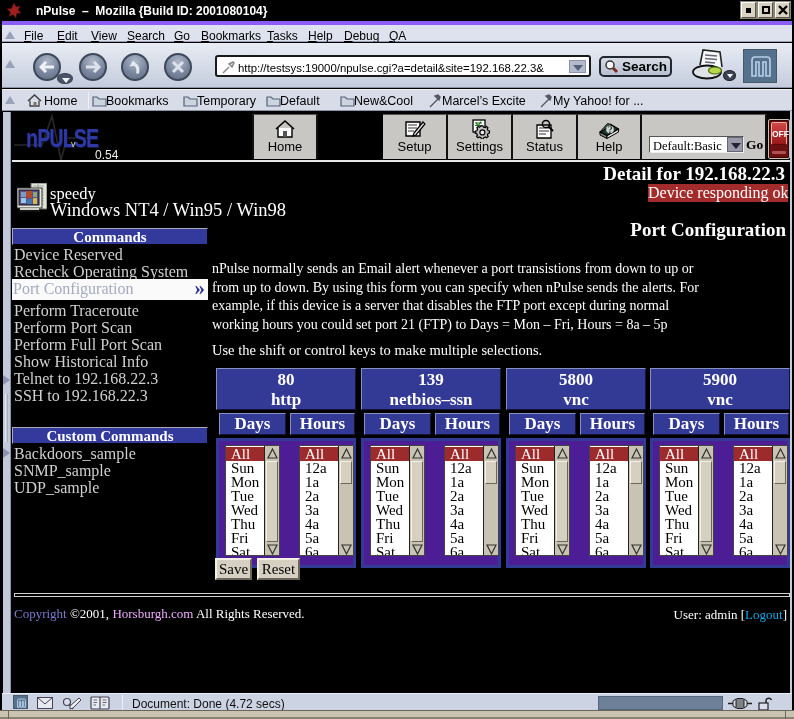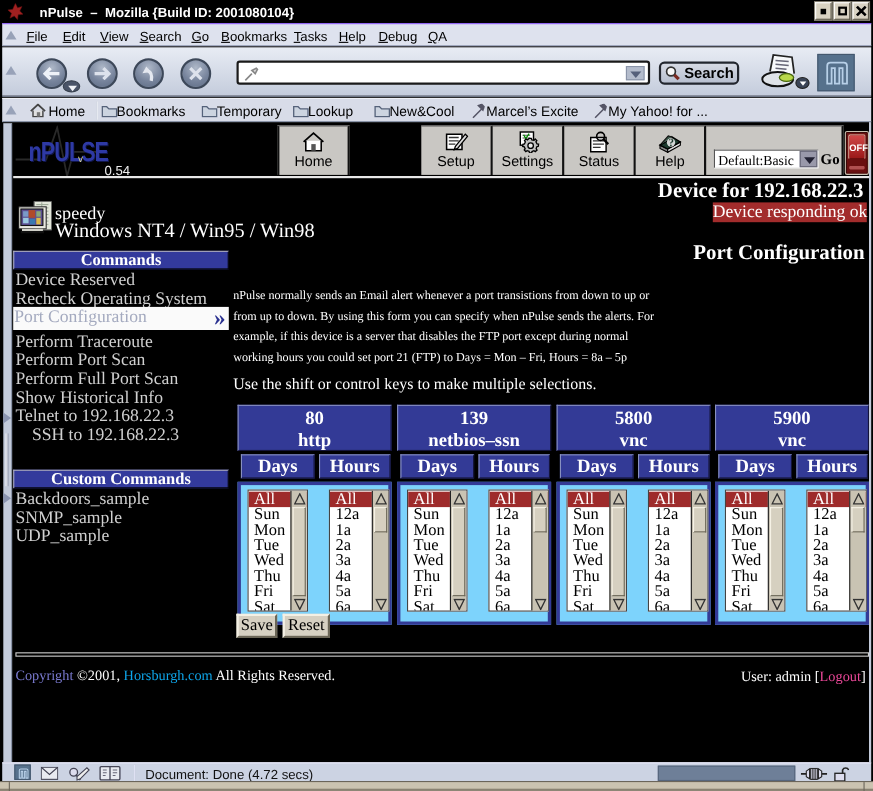--- a/index.html
+++ b/index.html
@@ -8,21 +8,21 @@
   font-family:"Liberation Sans",sans-serif;}
 .abs{position:absolute;}
 
 #titlebar{position:absolute;left:0;top:0;width:696px;height:21px;background:#000;}
 #titletxt{position:absolute;left:36px;top:4px;color:#fff;font-weight:bold;font-size:12px;}
 .winbtn{position:absolute;top:2px;width:15px;height:16px;background:#d8d2c2;border:1px solid #fff;
   border-right-color:#5a5648;border-bottom-color:#5a5648;box-shadow:0 0 0 1px #8a8678;
   display:flex;align-items:center;justify-content:center;}
 
 #menubar{position:absolute;left:2px;top:21px;width:790px;height:21px;
-  background:#dee2ee;border-bottom:1px solid #9aa2b8;border-top:1px solid #8b5cf6;}
+  background:#dee2ee;border-bottom:1px solid #9aa2b8;border-top:4px solid #8b5cf6;}
 .menuitem{position:absolute;top:4px;font-size:12px;color:#000;}
 .menuitem u{text-decoration:underline;}
 
 .grippy{position:absolute;width:0;height:0;border-left:5px solid transparent;border-right:5px solid transparent;border-bottom:8px solid #98a2b8;}
 
 #navbar{position:absolute;left:2px;top:43px;width:790px;height:45px;
   background:linear-gradient(#e8ecf4,#c4ccdc);border-bottom:1px solid #8a94a8;}
 .rnd{position:absolute;top:10px;width:28px;height:28px;border-radius:50%;
   background:radial-gradient(circle at 50% 28%,#aeb8c8,#77849c 58%,#5e6c84);
   border:2px solid #3d4859;display:flex;align-items:center;justify-content:center;}
@@ -50,21 +50,21 @@
 .sbhead{position:absolute;left:10px;width:196px;height:17px;background:#333a9c;
   border:1px solid #000;border-top-color:#aab;border-left-color:#aab;
   color:#fff;font-weight:bold;font-size:15px;text-align:center;line-height:16px;}
 .sbitem{position:absolute;left:12px;font-size:16px;color:#d0d0d0;white-space:nowrap;}
 
 .panel{position:absolute;top:368px;width:140px;}
 .phead{position:absolute;left:0;top:0;width:140px;height:42px;background:#333a96;border:1px solid #8890c0;border-right-color:#14143a;border-bottom-color:#14143a;
   text-align:center;color:#fff;font-weight:bold;font-size:17px;line-height:19.5px;padding-top:1px;}
 .pcol{position:absolute;top:45px;height:22px;background:#333a96;border:1px solid #8890c0;border-right-color:#14143a;border-bottom-color:#14143a;
   text-align:center;color:#fff;font-weight:bold;font-size:17px;line-height:20px;}
-.plist{position:absolute;top:70px;left:0;width:140px;height:130px;background:#7dd3fc;border:3px solid #333a96;}
+.plist{position:absolute;top:70px;left:0;width:140px;height:130px;background:#4c1d95;border:3px solid #333a96;}
 .sel{position:absolute;top:4px;width:55px;height:111px;background:#fff;border:1px solid #444;overflow:hidden;padding-top:1px;}
 .sel .row{height:14px;font-size:15px;line-height:14.5px;color:#000;padding-left:5px;}
 .sel .row.selrow{background:#9e2b2b;color:#fff;}
 .sbar{position:absolute;top:0;right:0;width:15px;height:111px;background:#c9c3b3;border-left:1px solid #222;}
 .thumb{position:absolute;left:1px;width:12px;background:#d6d0c0;border:1px solid #f6f2e6;border-right-color:#6b6657;border-bottom-color:#6b6657;}
 
 .formbtn{position:absolute;background:#d6d0c2;border:2px solid #f4f0e4;border-right-color:#6b6657;border-bottom-color:#6b6657;
   font-family:"Liberation Serif",serif;font-size:15px;color:#000;text-align:center;}
 
 #statusbar{position:absolute;left:2px;top:693px;width:790px;height:17px;background:#ccd3e3;
@@ -130,20 +130,21 @@
     </div>
     <div class="rnd" style="left:162px;">
       <svg width="14" height="14" viewBox="0 0 14 14">
           <path d="M2 2 L12 12 M12 2 L2 12" stroke="#dde2ec" stroke-width="3"></path>
         </svg>
     </div>
     <div id="urlbar">
       <svg class="abs" style="left:4px;top:3px" width="15" height="15" viewBox="0 0 15 15">
           <path d="M2 13 L8 7 M8 4 L11 7 L13 3 L12 2 L8 4 Z" stroke="#888" stroke-width="1.5" fill="#ddd"></path>
         </svg>
+      <div id="urltxt">http://testsys:19000/npulse.cgi?a=detail&amp;site=192.168.22.3&amp;</div>
       <div class="abs" style="right:3px;top:3px;width:17px;height:13px;background:#b4bccc;border:1px solid #8a94a8;">
         <div style="position:absolute;left:3px;top:4px;width:0;height:0;border-left:5px solid transparent;border-right:5px solid transparent;border-top:6px solid #55607a;"></div>
       </div>
     </div>
     <div id="searchbtn">
       <svg width="15" height="15" viewBox="0 0 15 15">
           <circle cx="6" cy="6" r="4" fill="#f8f8f8" stroke="#333" stroke-width="1.5"></circle>
           <path d="M9 9 L13 13" stroke="#7a2a20" stroke-width="3"></path>
         </svg>
       <span>Search</span>
@@ -179,21 +180,21 @@
         <path d="M1 11 L1 2 L5 2 L7 4 L14 4 L14 11 Z" fill="#ccd4e0" stroke="#55627a" stroke-width="1.2"></path>
       </svg>
     <div class="pbitem" style="left:104px">Bookmarks</div>
     <svg class="abs" style="left:181px;top:5px" width="15" height="12" viewBox="0 0 15 12">
         <path d="M1 11 L1 2 L5 2 L7 4 L14 4 L14 11 Z" fill="#ccd4e0" stroke="#55627a" stroke-width="1.2"></path>
       </svg>
     <div class="pbitem" style="left:195px">Temporary</div>
     <svg class="abs" style="left:264px;top:5px" width="15" height="12" viewBox="0 0 15 12">
         <path d="M1 11 L1 2 L5 2 L7 4 L14 4 L14 11 Z" fill="#ccd4e0" stroke="#55627a" stroke-width="1.2"></path>
       </svg>
-    <div class="pbitem" style="left:278px">Lookup</div>
+    <div class="pbitem" style="left:278px">Default</div>
     <svg class="abs" style="left:338px;top:5px" width="15" height="12" viewBox="0 0 15 12">
         <path d="M1 11 L1 2 L5 2 L7 4 L14 4 L14 11 Z" fill="#ccd4e0" stroke="#55627a" stroke-width="1.2"></path>
       </svg>
     <div class="pbitem" style="left:352px">New&amp;Cool</div>
     <svg class="abs" style="left:426px;top:4px" width="13" height="14" viewBox="0 0 13 14">
         <path d="M2 13 L11 4 M8 1 L12 5 M7 2 L11 6 L12 3 L10 1 Z" stroke="#556" stroke-width="1.4" fill="none"></path>
       </svg>
     <div class="pbitem" style="left:440px">Marcel’s Excite</div>
     <svg class="abs" style="left:537px;top:4px" width="13" height="14" viewBox="0 0 13 14">
         <path d="M2 13 L11 4 M8 1 L12 5 M7 2 L11 6 L12 3 L10 1 Z" stroke="#556" stroke-width="1.4" fill="none"></path>
@@ -273,21 +274,21 @@
       </div>
       <div class="abs" style="left:104px;top:22px;font-family:'Liberation Serif',serif;font-size:13.5px;font-weight:bold;color:#000;">Go</div>
     </div>
 
     <div class="abs" style="left:766px;top:7px;width:22px;height:40px;background:#6a1010;border:1px solid #c8c0b0;border-radius:2px;box-shadow:inset 0 0 0 1px #3a0808;">
       <div style="position:absolute;left:2px;top:2px;width:16px;height:23px;background:linear-gradient(#d04848,#9a1818);border:1px solid #e0b0a0;border-bottom-color:#5a0a0a;border-radius:2px;color:#fff;font-size:8.5px;font-weight:bold;text-align:center;line-height:23px;font-family:'Liberation Sans',sans-serif;">OFF</div>
       <div style="position:absolute;left:3px;bottom:4px;width:14px;height:3px;background:#b05050;border-radius:1px;"></div>
     </div>
     <div class="abs" style="left:10px;top:48px;width:779px;height:2px;background:#e8e8e8;"></div>
 
-    <div class="abs" style="right:7px;top:51px;font-size:19px;font-weight:bold;white-space:nowrap;">Device for 192.168.22.3</div>
+    <div class="abs" style="right:7px;top:51px;font-size:19px;font-weight:bold;white-space:nowrap;">Detail for 192.168.22.3</div>
     <div class="abs" style="left:646px;top:72px;width:140px;height:18px;background:#a22c2c;color:#fff;font-size:16px;text-align:center;line-height:18px;white-space:nowrap;">Device responding ok</div>
 
     <svg class="abs" style="left:15px;top:71px" width="30" height="33" viewBox="0 0 30 33">
       <rect x="14" y="0" width="16" height="26" fill="#e2e6da" stroke="#666" stroke-width="1"></rect>
       <path d="M16 3 L27 3 M16 6 L27 6 M16 9 L27 9 M16 12 L27 12 M16 15 L27 15 M16 18 L27 18 M16 21 L27 21" stroke="#9aa694" stroke-width="0.9"></path>
       <path d="M21 1 L21 25" stroke="#9aa694" stroke-width="0.9"></path>
       <rect x="0" y="5" width="25" height="20" fill="#e8e8e0" stroke="#333" stroke-width="1"></rect>
       <rect x="2" y="7" width="20" height="15" fill="#5c4f91" stroke="#111"></rect>
       <rect x="4" y="9" width="5" height="5" fill="#7a9ac8"></rect>
       <rect x="9" y="8" width="6" height="7" fill="#b04a2a"></rect>
@@ -308,27 +309,27 @@
     <div class="sbitem" style="top:151px;">Recheck Operating System</div>
     <div class="abs" style="left:10px;top:167px;width:196px;height:21px;background:#fafafa;">
       <div style="position:absolute;left:1px;top:1px;font-size:16px;color:#a4aabf;font-family:'Liberation Serif',serif;">Port Configuration</div>
       <div style="position:absolute;right:3px;top:-3px;font-size:21px;color:#2a3190;font-weight:bold;font-family:'Liberation Serif',serif;">»</div>
     </div>
     <div class="sbitem" style="top:190px;">Perform Traceroute</div>
     <div class="sbitem" style="top:207px;">Perform Port Scan</div>
     <div class="sbitem" style="top:224px;">Perform Full Port Scan</div>
     <div class="sbitem" style="top:241px;">Show Historical Info</div>
     <div class="sbitem" style="top:258px;">Telnet to 192.168.22.3</div>
-    <div class="sbitem" style="top:275px;margin-left:15px;">SSH to 192.168.22.3</div>
+    <div class="sbitem" style="top:275px;">SSH to 192.168.22.3</div>
     <div class="sbhead" style="top:315px;">Custom Commands</div>
     <div class="sbitem" style="top:333px;">Backdoors_sample</div>
     <div class="sbitem" style="top:350px;">SNMP_sample</div>
     <div class="sbitem" style="top:367px;">UDP_sample</div>
 
-    <div class="abs" style="left:210px;top:148px;font-size:11px;line-height:18.6px;white-space:nowrap;">
+    <div class="abs" style="left:210px;top:148px;font-size:14px;line-height:18.6px;white-space:nowrap;">
       nPulse normally sends an Email alert whenever a port transistions from down to up or<br>
       from up to down. By using this form you can specify when nPulse sends the alerts. For<br>
       example, if this device is a server that disables the FTP port except during normal<br>
       working hours you could set port 21 (FTP) to Days = Mon – Fri, Hours = 8a – 5p
     </div>
     <div class="abs" style="left:210px;top:230px;font-size:14.5px;">Use the shift or control keys to make multiple selections.</div>
 
     <div class="panel" style="left:214px;top:256px;">
       <div class="phead">80<br>http</div>
       <div class="pcol" style="left:3px;width:67px;">Days</div>
@@ -507,22 +508,22 @@
               </svg>
             </div>
           </div>
       </div>
     </div>
 
     <div class="formbtn" style="left:213px;top:446px;width:37px;height:22px;line-height:18px;">Save</div>
     <div class="formbtn" style="left:255px;top:446px;width:43px;height:22px;line-height:18px;">Reset</div>
 
     <div class="abs" style="left:12px;top:481px;width:776px;height:4px;border:1px solid #cfcfcf;"></div>
-    <div class="abs" style="left:12px;top:494px;font-size:13px;color:#fff;"><span style="color:#7a7ad0">Copyright</span> ©2001, <span style="color:#0ea5e9">Horsburgh.com</span> All Rights Reserved.</div>
-    <div class="abs" style="right:5px;top:495px;font-size:13px;color:#fff;">User: admin [<span style="color:#ec4899">Logout</span>]</div>
+    <div class="abs" style="left:12px;top:494px;font-size:13px;color:#fff;"><span style="color:#7a7ad0">Copyright</span> ©2001, <span style="color:#f0abfc">Horsburgh.com</span> All Rights Reserved.</div>
+    <div class="abs" style="right:5px;top:495px;font-size:13px;color:#fff;">User: admin [<span style="color:#0ea5e9">Logout</span>]</div>
   </div>
 
   <div id="statusbar">
     <div class="abs" style="left:11px;top:1px;width:15px;height:14px;background:#56718c;border:1px solid #44586e;">
       <svg width="15" height="14" viewBox="0 0 34 32">
           <path d="M8 26 L8 10 Q8 7 11 7 L23 7 Q26 7 26 10 L26 26 L22 26 L22 12 L19 12 L19 26 L15 26 L15 12 L12 12 L12 26 Z" fill="none" stroke="#b8d0e8" stroke-width="2.2"></path>
         </svg>
     </div>
     <svg class="abs" style="left:35px;top:3px" width="16" height="12" viewBox="0 0 16 12">
         <rect x="0.5" y="0.5" width="15" height="11" fill="#e8eaf0" stroke="#445" stroke-width="1"></rect>

